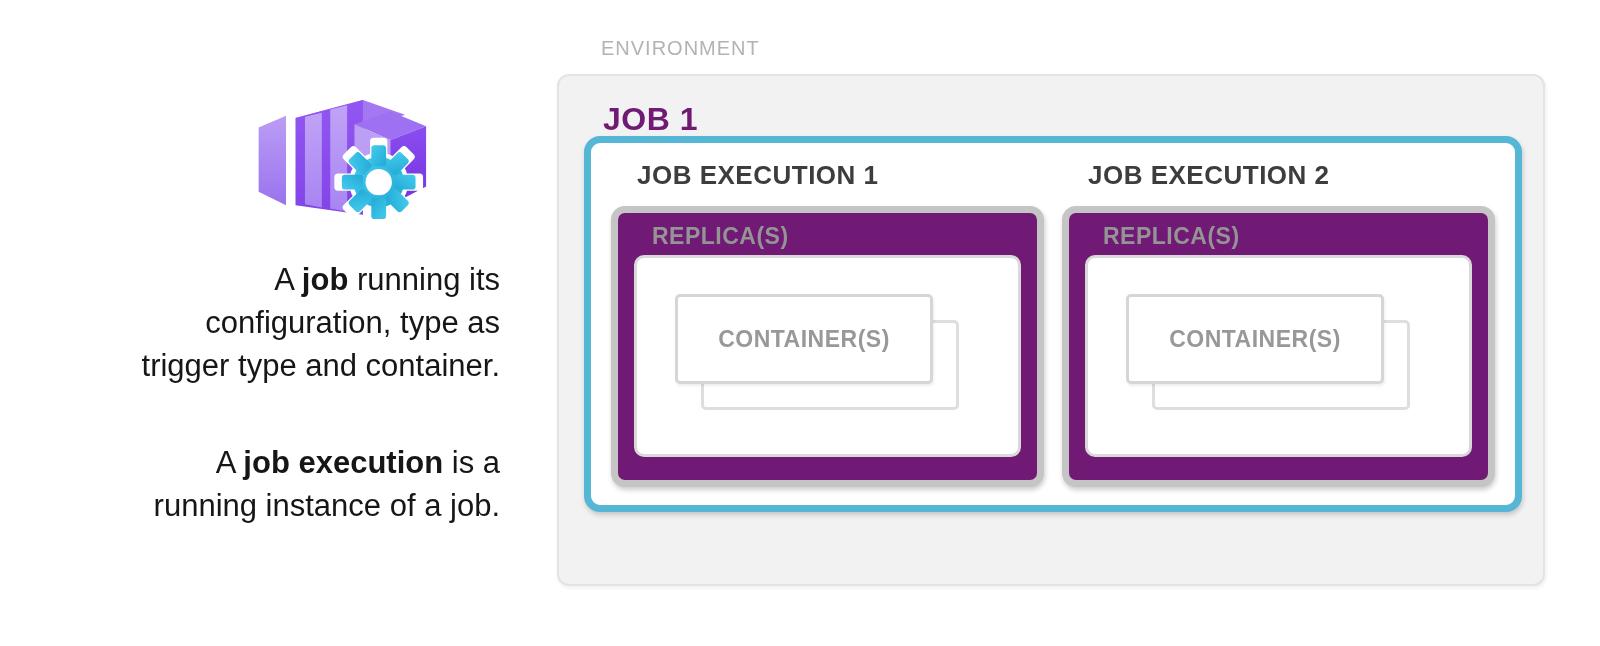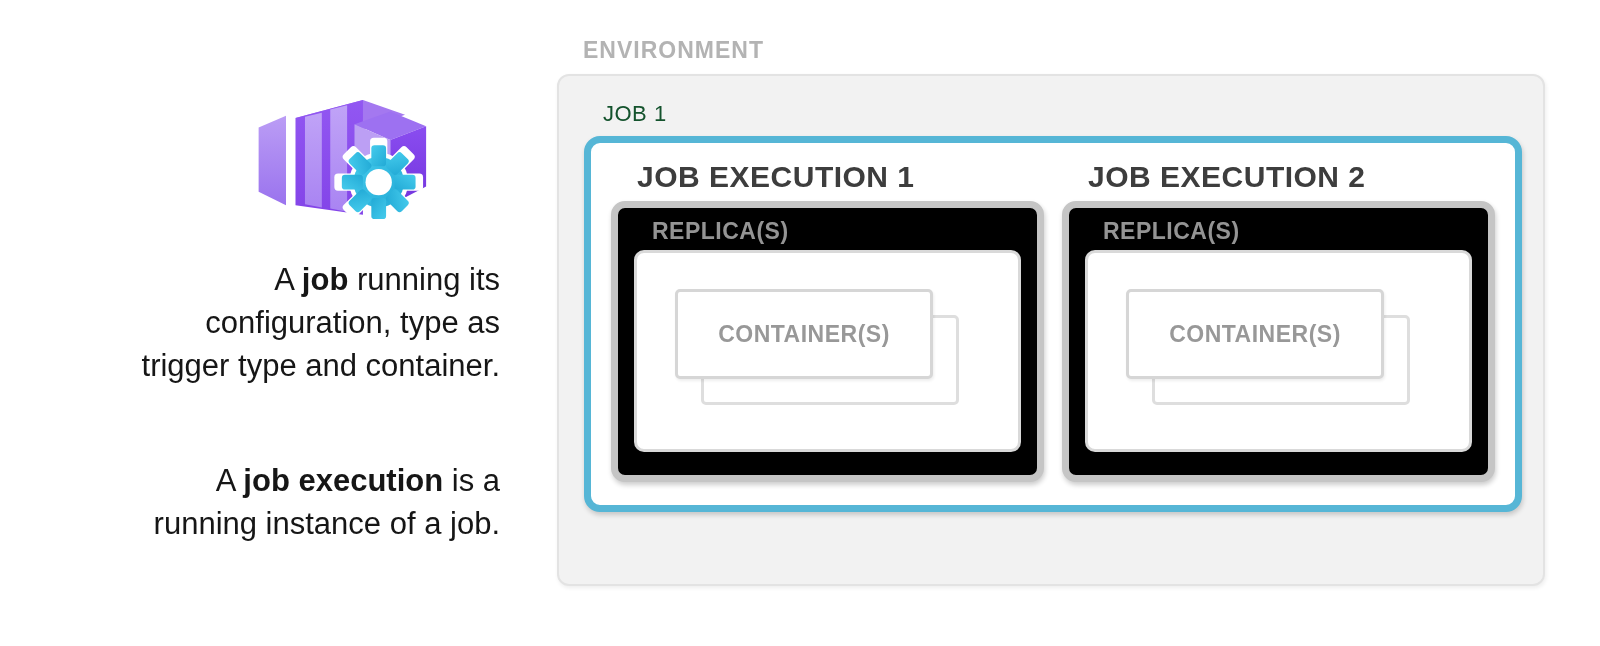--- a/index.html
+++ b/index.html
@@ -8,51 +8,51 @@
     font-family:"Liberation Sans", sans-serif;
   }
 
   
   .app-icon{position:absolute;left:236px;top:80px;width:218px;height:158px;}
 
   .desc{
     position:absolute;left:30px;top:258px;width:470px;
     text-align:right;font-size:31px;line-height:43px;color:#161616;font-weight:400;
   }
-  .desc .para + .para{margin-top:72px;}
+  .desc .para + .para{margin-top:54px;}
   .desc .b{font-weight:700;}
 
   
   .env-label{
-    position:absolute;left:583px;top:37px;
-    font-size:23px;font-weight:700;color:#b3b3b3;letter-spacing:1px;
+    position:absolute;left:601px;top:37px;
+    font-size:20px;font-weight:400;color:#b3b3b3;letter-spacing:1px;
   }
   .env-box{
     position:absolute;left:557px;top:74px;width:988px;height:512px;box-sizing:border-box;
     background:#f2f2f2;border:2px solid #e3e3e3;border-radius:12px;
     box-shadow:1px 2px 4px rgba(0,0,0,0.07);
   }
   .job-label{
     position:absolute;left:44px;top:25px;
-    font-size:22px;font-weight:400;color:#14532d;letter-spacing:0.5px;
+    font-size:32px;font-weight:700;color:#701a75;letter-spacing:0.5px;
   }
   .job-box{
     position:absolute;left:25px;top:60px;width:938px;height:376px;box-sizing:border-box;
     background:#ffffff;border:7px solid #56b6d6;border-radius:16px;
     box-shadow:1px 3px 5px rgba(0,0,0,0.18);
     display:flex;gap:18px;padding:12px 20px 0 20px;
   }
   .exec-col{flex:1;min-width:0;}
   .exec-label{
-    margin:5px 0 7px 26px;
-    font-size:30px;font-weight:700;color:#3d3d3d;letter-spacing:0.5px;
+    margin:5px 0 15px 26px;
+    font-size:26px;font-weight:700;color:#3d3d3d;letter-spacing:0.5px;
     white-space:nowrap;
   }
   .exec-box{
-    box-sizing:border-box;height:281px;background:#000000;
+    box-sizing:border-box;height:281px;background:#701a75;
     border:7px solid #c5c5c5;border-radius:14px;
     box-shadow:1px 3px 5px rgba(0,0,0,0.2);
     padding:8px 16px 0 16px;
   }
   .replica-label{
     margin:2px 0 5px 18px;
     font-size:23px;font-weight:700;color:#949494;letter-spacing:0.5px;
   }
   .replica-box{
     box-sizing:border-box;height:202px;position:relative;

